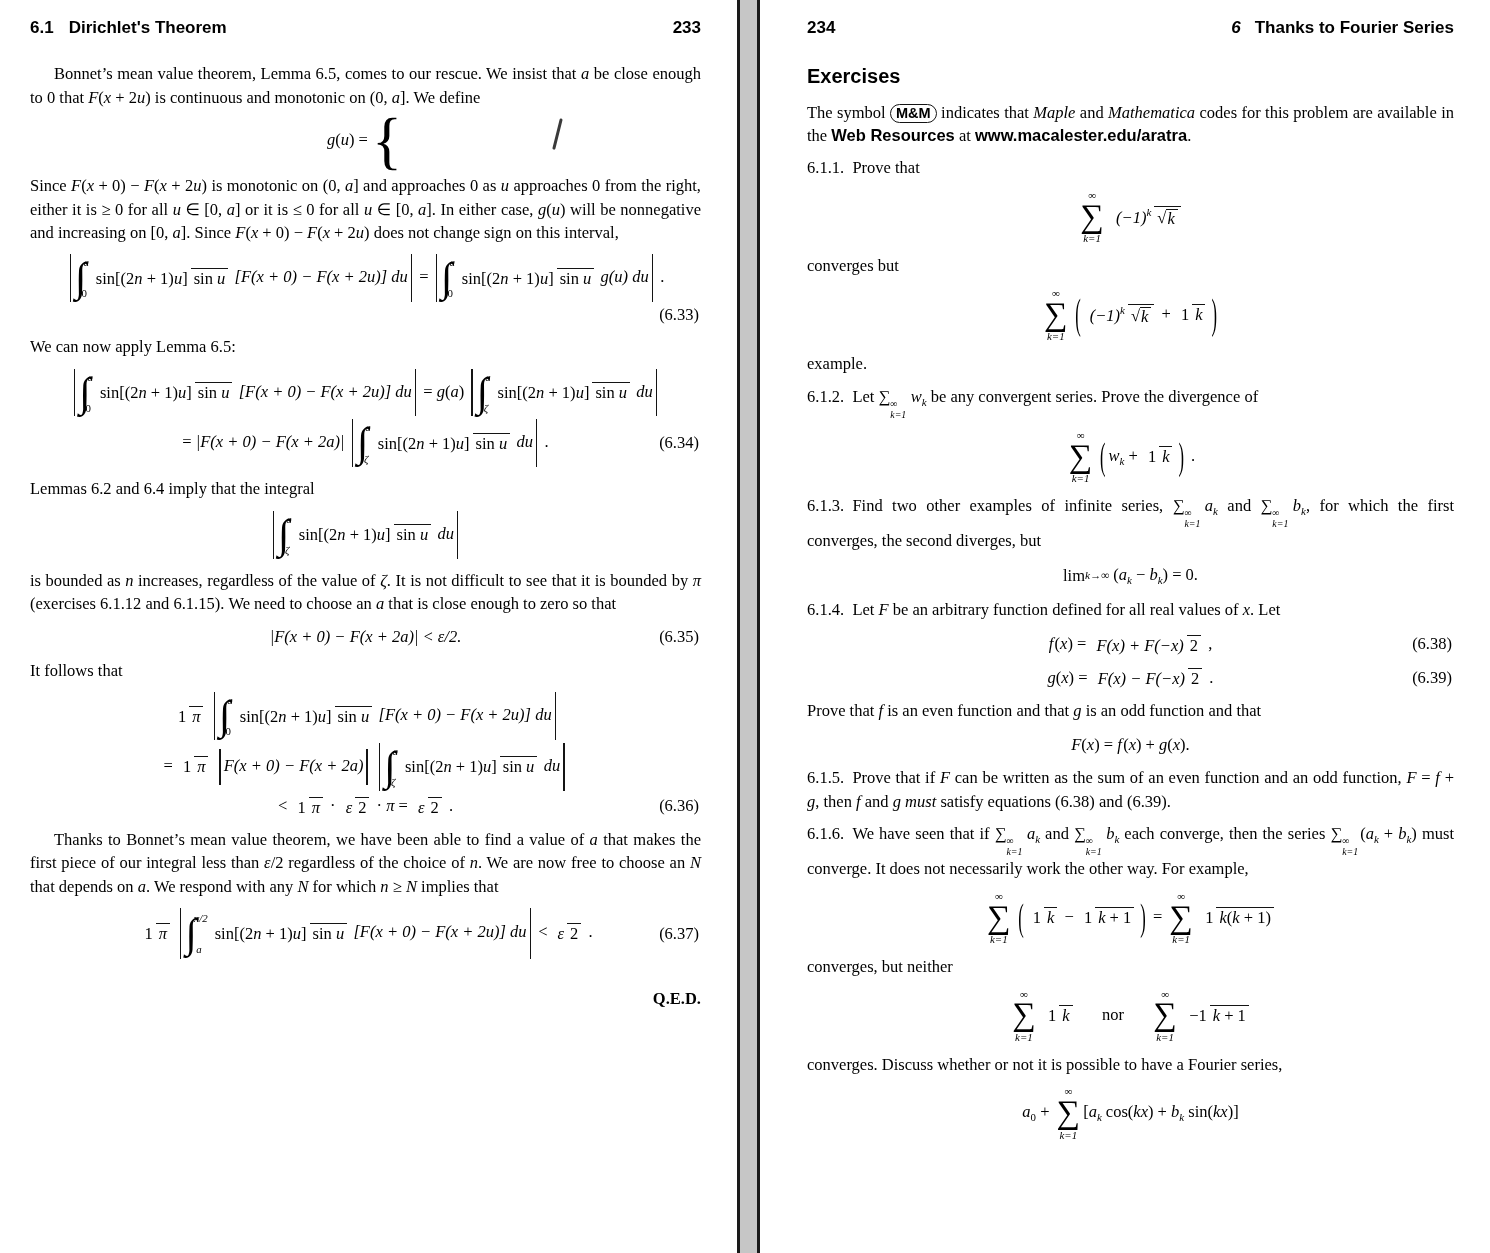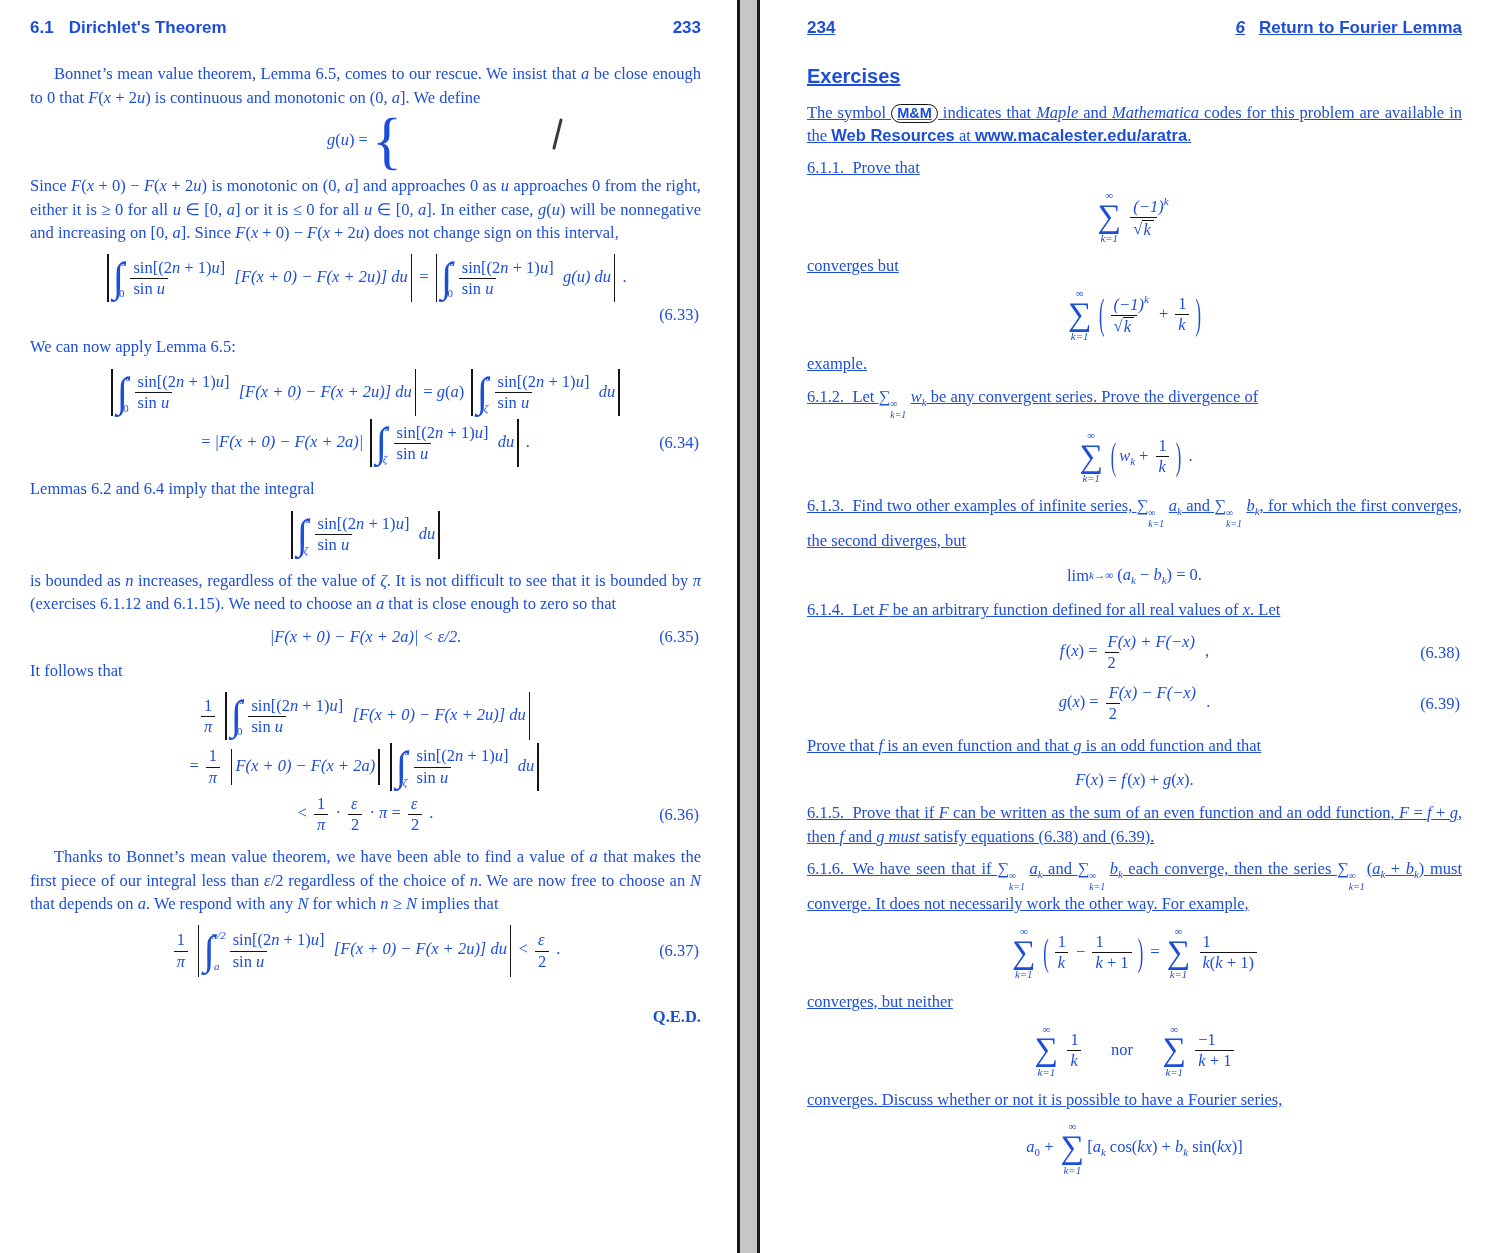--- a/index.html
+++ b/index.html
@@ -1,22 +1,22 @@
 <!DOCTYPE html>
 <html><head>
 <meta charset="utf-8">
 <style>
   html,body{margin:0;padding:0;background:#e9e9e9;}
   #frame{width:1490px;height:1253px;background:#ffffff;position:relative;overflow:hidden;
-         font-family:"Liberation Serif",serif;color:#1d4ed8;font-size:16.5px;line-height:1.42;}
+         font-family:"Liberation Serif",serif;color:#000000;font-size:16.5px;line-height:1.42;}
   .book{display:flex;height:100%;}
   .page{position:relative;overflow:hidden;box-sizing:border-box;}
   .page.left{width:737px;padding:16px 36px 0 30px;}
   .spine{width:17px;background:#c6c6c6;border-left:3px solid #1a1a1a;border-right:3px solid #1a1a1a;}
-  .page.right{flex:1;padding:16px 28px 0 47px;text-decoration:underline;}
+  .page.right{flex:1;padding:16px 36px 0 47px;}
 
   .phead{display:flex;justify-content:space-between;align-items:baseline;
          font-family:"Liberation Sans",sans-serif;font-weight:bold;font-size:17px;margin-bottom:22px;}
   .phl,.phr{white-space:nowrap;}
   .hgap{display:inline-block;width:15px;}
   .chapnum{font-style:italic;margin-right:14px;}
 
   .para{margin:9px 0;text-align:justify;}
   .para.ind{text-indent:24px;}
   .qed{text-align:right;font-weight:bold;margin-top:28px;}
@@ -31,21 +31,21 @@
 
   .eqb{margin:10px 0;}
   .eqrow{position:relative;text-align:center;margin:3px 0;white-space:nowrap;}
   .eqrow .eqin{display:inline-block;}
   .eqnum{position:absolute;right:2px;top:50%;transform:translateY(-50%);font-style:normal;}
   .numonly{height:20px;}
 
   .vbar{display:inline-block;width:1.4px;background:#141414;margin:0 3px;vertical-align:middle;}
   .hsp{display:inline-block;}
 
-  .frac{display:inline-flex;flex-direction:column;align-items:flex-start;vertical-align:middle;
+  .frac{display:inline-flex;flex-direction:row;align-items:flex-end;vertical-align:middle;
         margin:0 3px;line-height:1.22;text-align:center;}
   .fnum{padding:0 3px;}
   .fden{border-top:1.3px solid #141414;padding:0 3px;}
 
   .intw{display:inline-flex;align-items:center;vertical-align:middle;margin:0 1px;}
   .intg{font-size:2.5em;line-height:0.92;}
   .intl{display:inline-flex;flex-direction:column;justify-content:space-between;height:44px;
         font-size:0.66em;margin-left:-3px;line-height:1;}
   .ilt{margin-top:1px;}
   .ilb{margin-bottom:1px;margin-left:-0.35em;}
@@ -233,21 +233,21 @@
         </div>
       <div class="stray"></div>
     </div>
 
     <div class="spine"></div>
 
     <div class="page right">
       <div class="phead">
         <span>234</span>
         <span class="phr">
-          <span class="chapnum">6</span><span>Return to Fourier Lemma</span>
+          <span class="chapnum">6</span><span>Thanks to Fourier Series</span>
         </span>
       </div>
       <div class="content">
           <div class="exhead">Exercises</div>
           <p class="para"><span class="rm">The symbol </span><span class="mmb">M&amp;M</span><span class="rm"> indicates that </span><span class="it">Maple</span><span class="rm"> and </span><span class="it">Mathematica</span><span class="rm"> codes for this problem are available in the </span><span class="bsf">Web Resources</span><span class="rm"> at </span><span class="bsf">www.macalester.edu/aratra</span><span class="rm">.</span></p>
           <p class="para"><span class="rm">6.1.1. Prove that</span></p>
           <div class="eqb">
             <div class="eqrow"><span class="eqin"><span class="sumw">
                   <span class="sumt">∞</span>
                   <span class="sums">∑</span>

